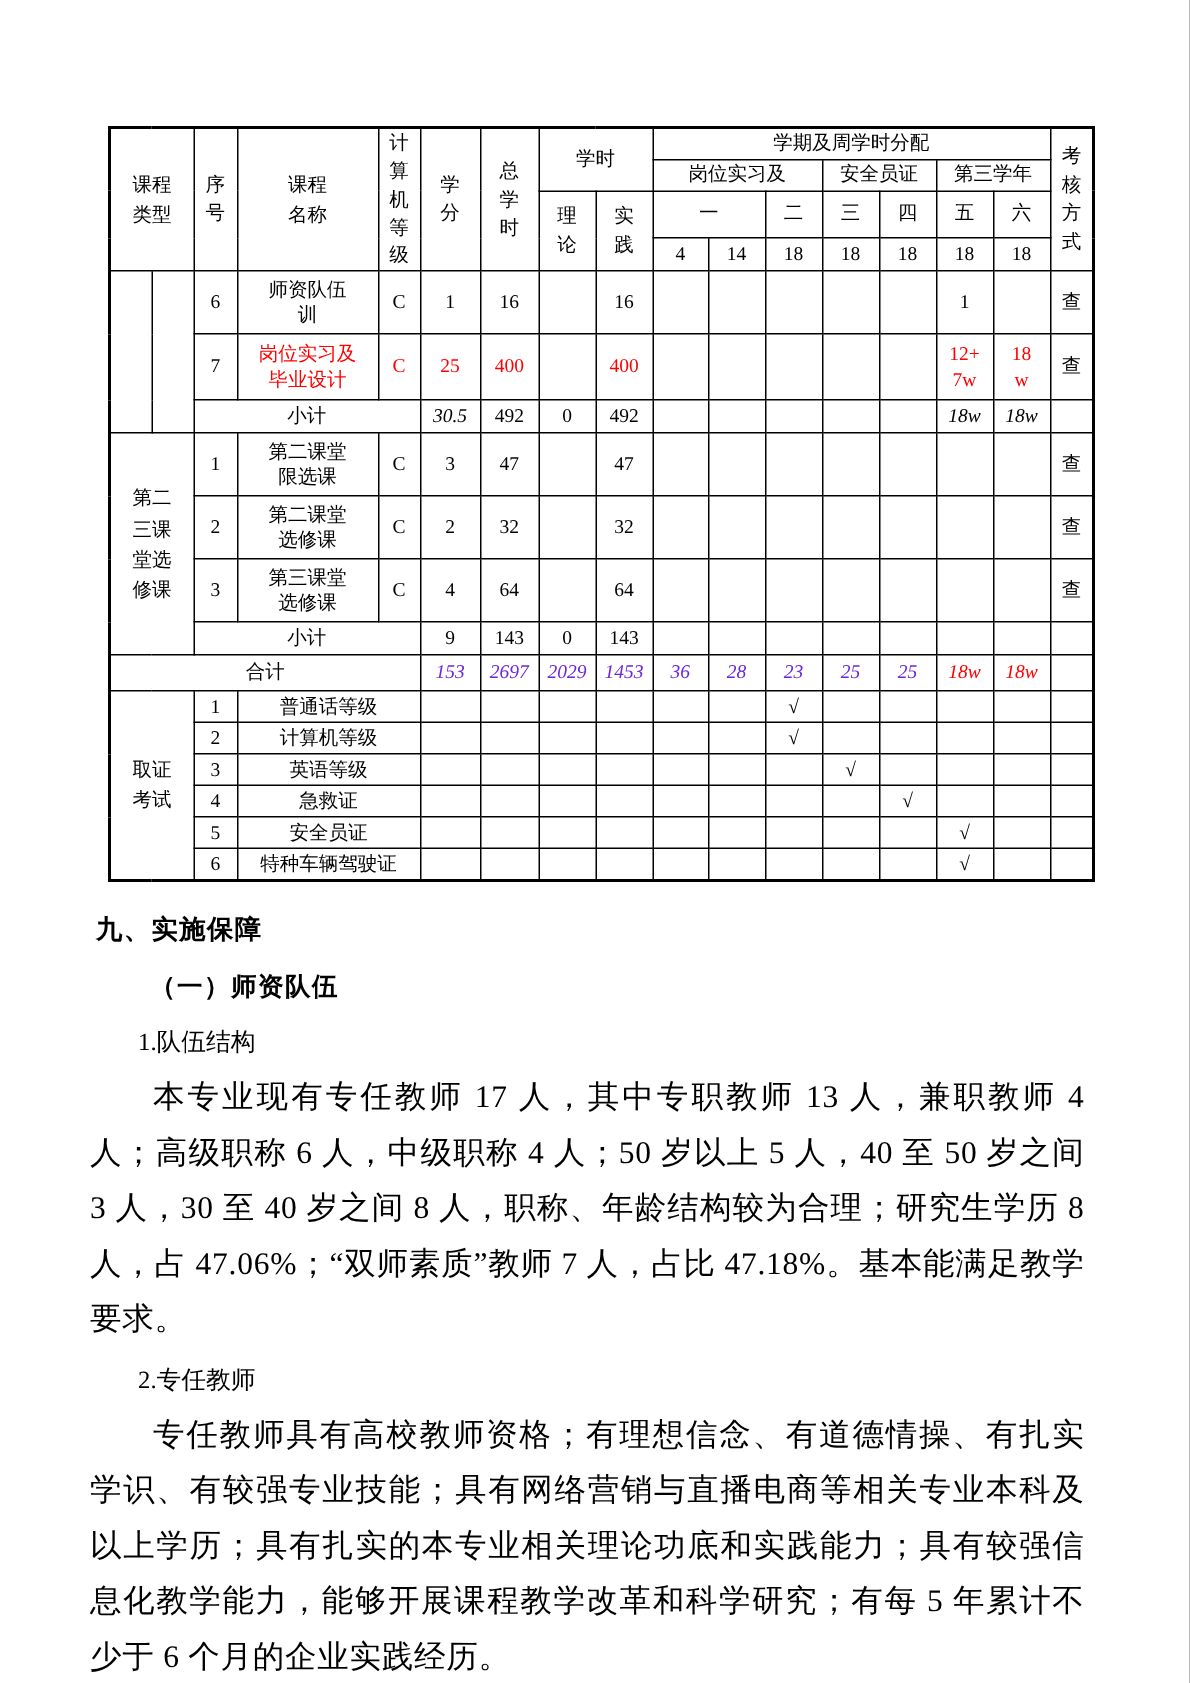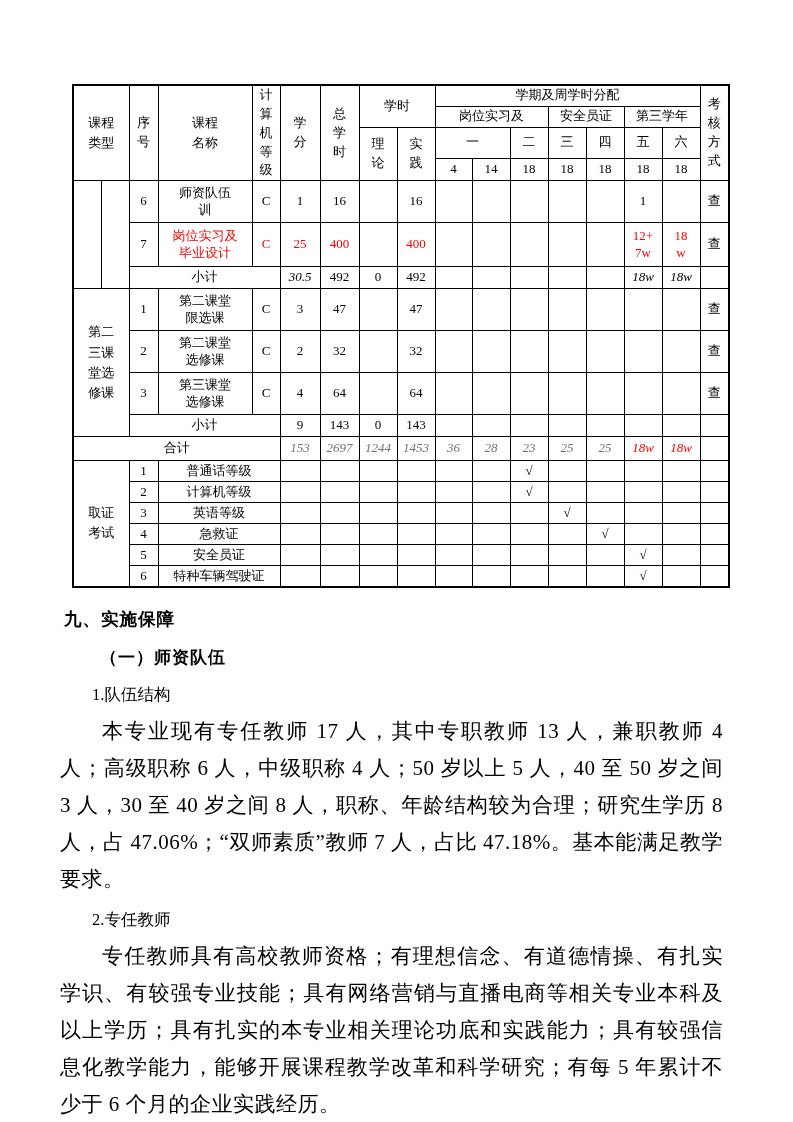--- a/index.html
+++ b/index.html
@@ -17,21 +17,21 @@
   }
   table.curriculum td {
     border:1px solid #000; text-align:center; vertical-align:middle;
     font-size:13px; line-height:1.3; padding:0 1px; overflow:hidden;
     word-break:break-all;
   }
   .s1 { display:inline-block; width:1.15em; word-break:break-all; line-height:1.45; }
   .s2 { display:inline-block; width:2.3em;  word-break:break-all; line-height:1.55; }
   .nm { white-space:pre-line; }
   .red   { color:#ff0000; }
-  .green { color:#737373; }
+  .green { color:#6d28d9; }
   .small { font-size:11px;font-style:italic; }
   tr.h21 { height:21px; } tr.h22 { height:22px; } tr.h24 { height:24px;margin-left:46px; }
   tr.h42 { height:42px; } tr.h44 { height:44px; }
   
   .doc-text { margin:16px 70px 0 60px; }
   .h1 {
     font-family:"Liberation Sans","DejaVu Sans",sans-serif;
     font-weight:700; font-size:17.5px; line-height:30px; letter-spacing:1px;
     margin-left:4px;
   }
@@ -235,21 +235,21 @@
       <td></td>
           <td></td>
       <td></td>
       <td></td>
     </tr>
 
     <tr class="h24">
       <td colspan="5">合计</td>
       <td class="green small">153</td>
       <td class="green small">2697</td>
-      <td class="green small">1244</td>
+      <td class="green small">2029</td>
       <td class="green small">1453</td>
       <td class="green small">36</td>
       <td class="green small">28</td>
       <td class="green small">23</td>
       <td class="green small">25</td>
       <td class="green small">25</td>
       <td class="red small">18w</td>
       <td class="red small">18w</td>
       <td></td>
     </tr>

